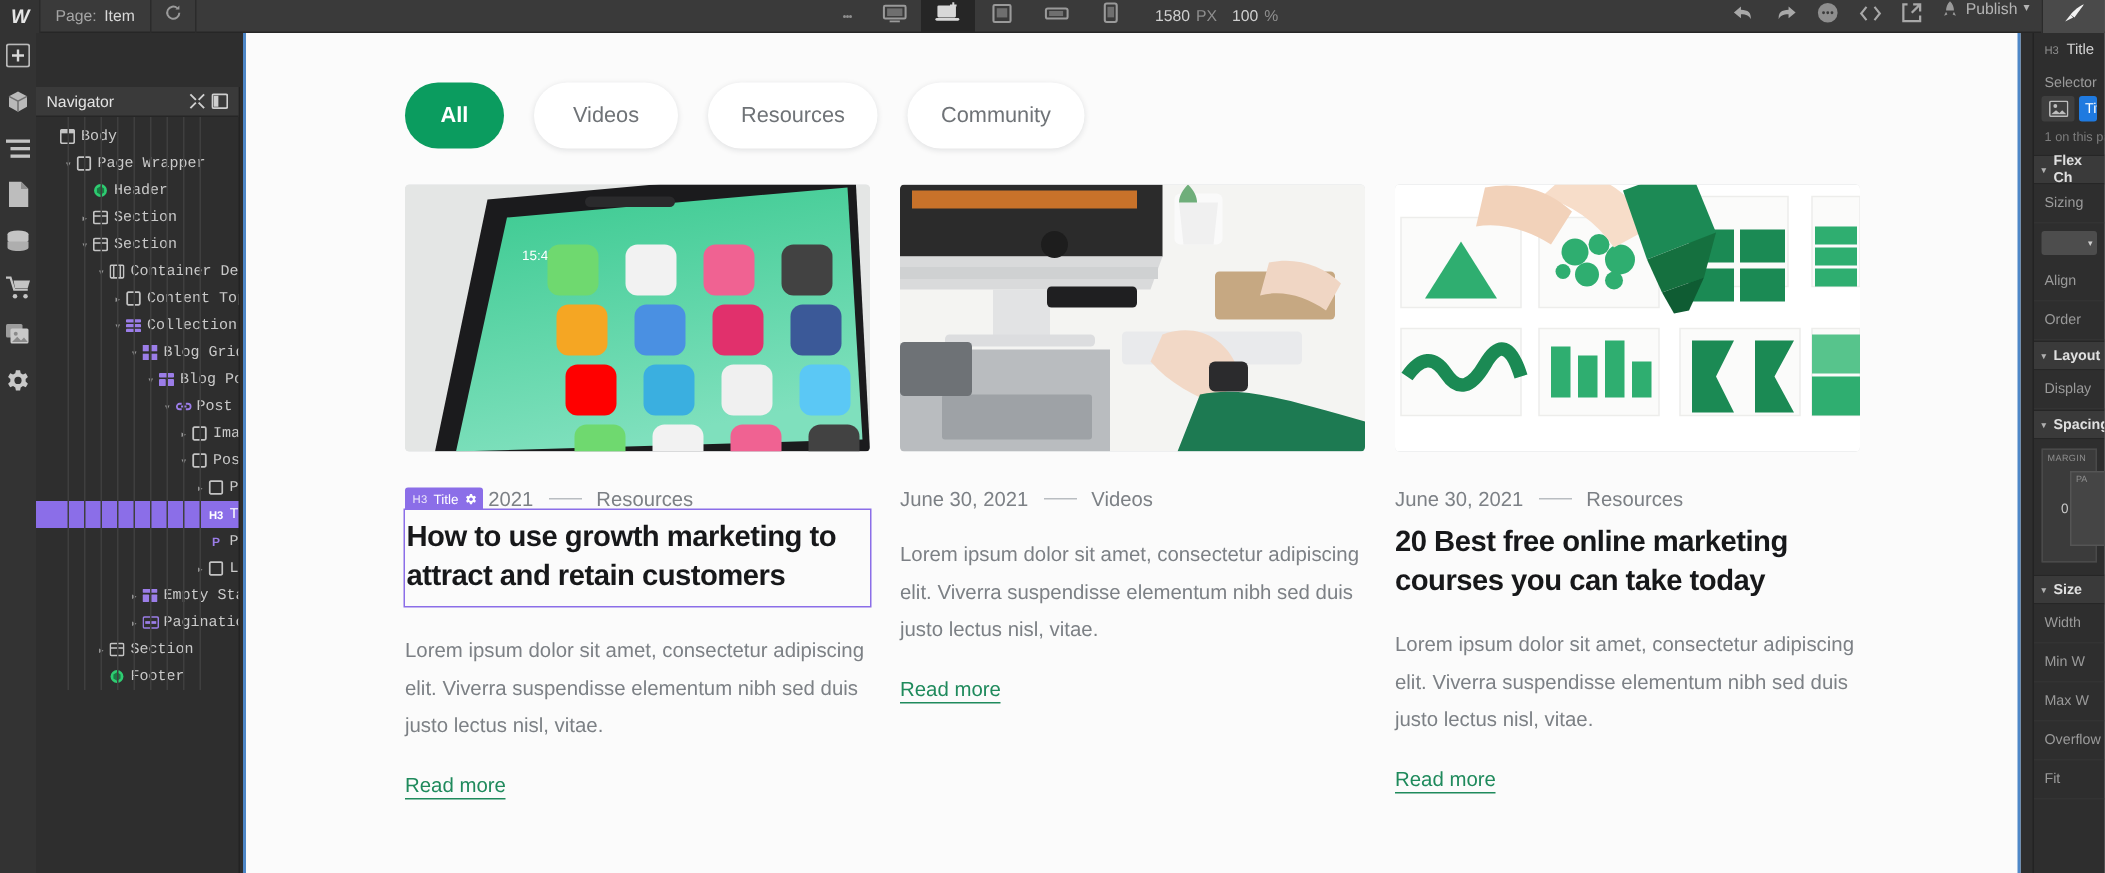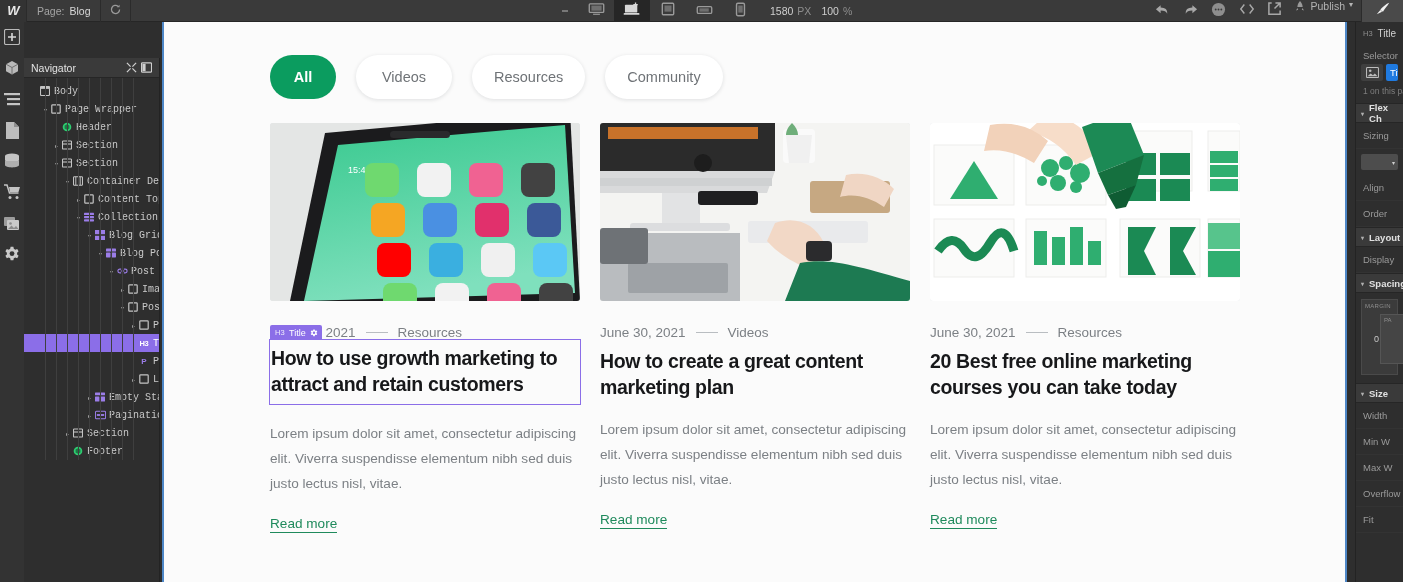--- a/index.html
+++ b/index.html
@@ -216,21 +216,21 @@
 </head>
 <body>
 
 <div id="app">
 
   <div class="topbar">
     <div class="wf-logo">W</div>
 
     <div class="tb-page">
       <span>Page:</span>
-      <b>Blog</b>
+      <b>Item</b>
     </div>
 
     <div class="tb-refresh">
       <span>
         <svg width="13" height="13" viewBox="0 0 16 16">
             <path d="M13 8a5 5 0 1 1-1.7-3.8" fill="none" stroke="#9a9a9a" stroke-width="1.6"></path>
             <path d="M13 2v3.3h-3.2z" fill="#9a9a9a"></path>
           </svg>
       </span>
     </div>
@@ -751,22 +751,20 @@
                   <rect x="206" y="118" width="26" height="20" rx="4" fill="#2b2b2d"></rect>
                   <path d="M200 140c30-6 60 4 110 18v20H185z" fill="#1d7a52"></path>
                   <path d="M20 110h120v68H0v-52z" fill="#b9bcbf"></path>
                   <rect x="28" y="140" width="100" height="30" rx="2" fill="#9ea2a6"></rect>
                   <rect x="0" y="105" width="48" height="36" rx="3" fill="#6e7276"></rect>
                 </svg>
               </div><div class="meta">
                 <span>June 30, 2021</span>
                 <span class="dash"></span>
                 <span>Videos</span>
-              </div><div class="title-box">
-                <div class="ctitle">How to create a great content marketing plan</div>
               </div><div class="cbody">Lorem ipsum dolor sit amet, consectetur adipiscing elit. Viverra suspendisse elementum nibh sed duis justo lectus nisl, vitae.</div><a class="readmore">Read more</a></div>
             <div class="card"><div class="thumb">
                 <svg viewBox="0 0 310 178" preserveAspectRatio="none">
                   <rect width="310" height="178" fill="#ffffff"></rect>
                   <rect x="4" y="22" width="80" height="60" fill="#fbfbfa" stroke="#ededeb"></rect>
                   <rect x="96" y="22" width="80" height="60" fill="#fbfbfa" stroke="#ededeb"></rect>
                   <rect x="190" y="8" width="72" height="60" fill="#fbfbfa" stroke="#ededeb"></rect>
                   <rect x="278" y="8" width="32" height="60" fill="#fbfbfa" stroke="#ededeb"></rect>
                   <rect x="4" y="96" width="80" height="58" fill="#fbfbfa" stroke="#ededeb"></rect>
                   <rect x="96" y="96" width="80" height="58" fill="#fbfbfa" stroke="#ededeb"></rect>

